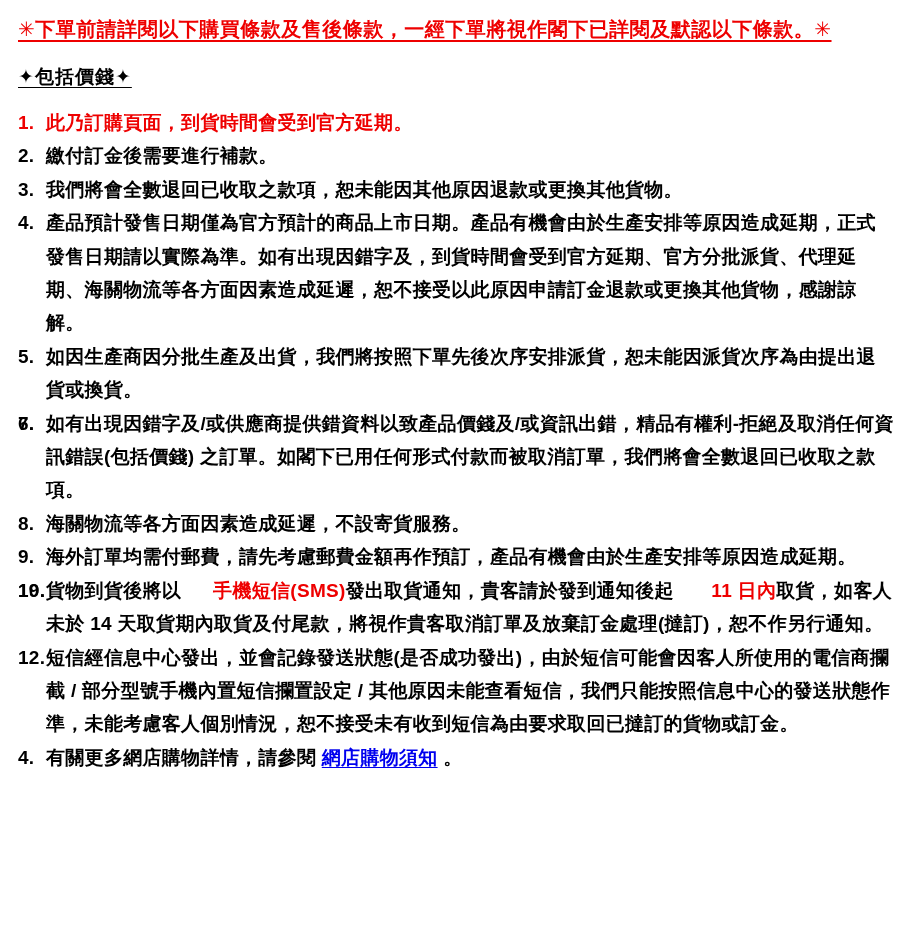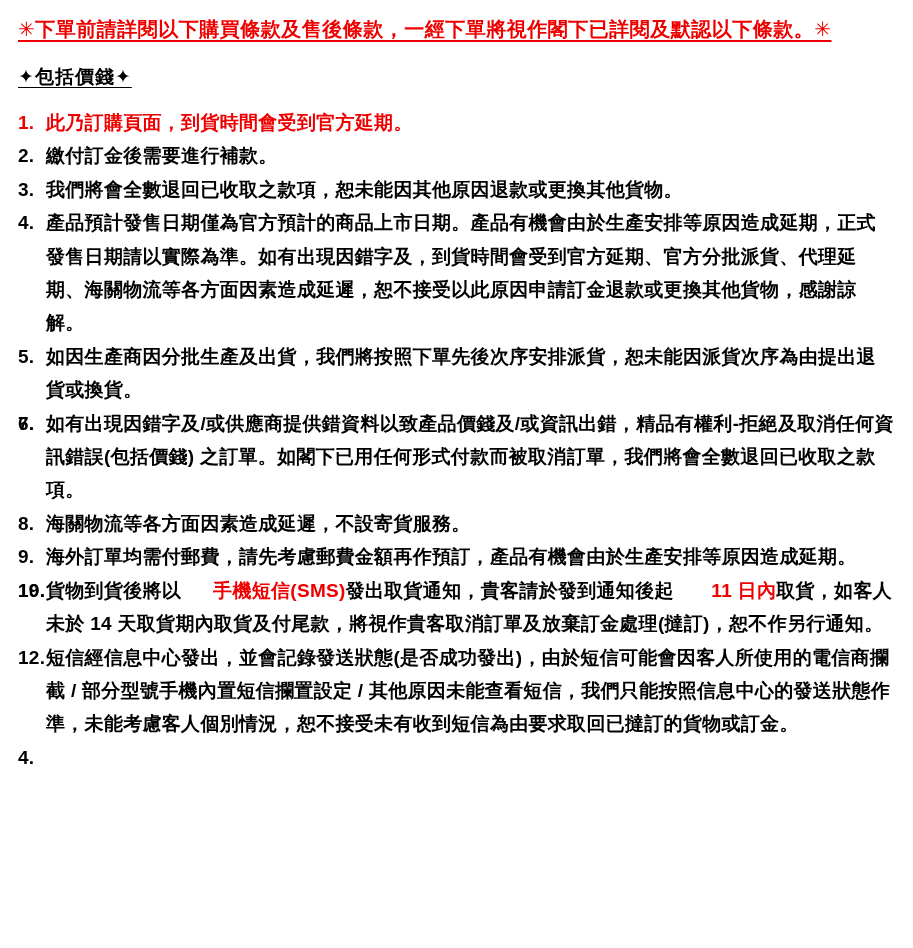--- a/index.html
+++ b/index.html
@@ -89,15 +89,15 @@
       <li class="term"><span class="term-num">3.</span><span>我們將會全數退回已收取之款項，恕未能因其他原因退款或更換其他貨物。</span></li>
       <li class="term"><span class="term-num">4.</span><span>產品預計發售日期僅為官方預計的商品上市日期。產品有機會由於生產安排等原因造成延期，正式發售日期請以實際為準。如有出現因錯字及，到貨時間會受到官方延期、官方分批派貨、代理延期、海關物流等各方面因素造成延遲，恕不接受以此原因申請訂金退款或更換其他貨物，感謝諒解。</span></li>
       <li class="term"><span class="term-num">5.</span><span>如因生產商因分批生產及出貨，我們將按照下單先後次序安排派貨，恕未能因派貨次序為由提出退貨或換貨。</span></li>
       <li class="term"><span class="term-num">6.</span></li>
       <li class="term"><span class="term-num">7.</span><span>如有出現因錯字及/或供應商提供錯資料以致產品價錢及/或資訊出錯，精品有權利-拒絕及取消任何資訊錯誤(包括價錢) 之訂單。如閣下已用任何形式付款而被取消訂單，我們將會全數退回已收取之款項。</span></li>
       <li class="term"><span class="term-num">8.</span><span>海關物流等各方面因素造成延遲，不設寄貨服務。</span></li>
       <li class="term"><span class="term-num">9.</span><span>海外訂單均需付郵費，請先考慮郵費金額再作預訂，產品有機會由於生產安排等原因造成延期。</span></li>
       <li class="term"><span class="term-num">10.</span></li>
       <li class="term"><span class="term-num">19.</span><span>貨物到貨後將以<span class="seg-red">手機短信(SMS)</span>發出取貨通知，貴客請於發到通知後起 <span class="seg-red">11 日內</span>取貨，如客人未於 14 天取貨期內取貨及付尾款，將視作貴客取消訂單及放棄訂金處理(撻訂)，恕不作另行通知。</span></li>
       <li class="term"><span class="term-num">12.</span><span>短信經信息中心發出，並會記錄發送狀態(是否成功發出)，由於短信可能會因客人所使用的電信商攔截 / 部分型號手機內置短信攔置設定 / 其他原因未能查看短信，我們只能按照信息中心的發送狀態作準，未能考慮客人個別情況，恕不接受未有收到短信為由要求取回已撻訂的貨物或訂金。</span></li>
-      <li class="term"><span class="term-num">4.</span></li>
+      <li class="term"><span class="term-num">4.</span><span>有關更多網店購物詳情，請參閱 <a class="seg-link">網店購物須知</a> 。</span></li>
     </ol>
 </div>
 
 </body></html>

